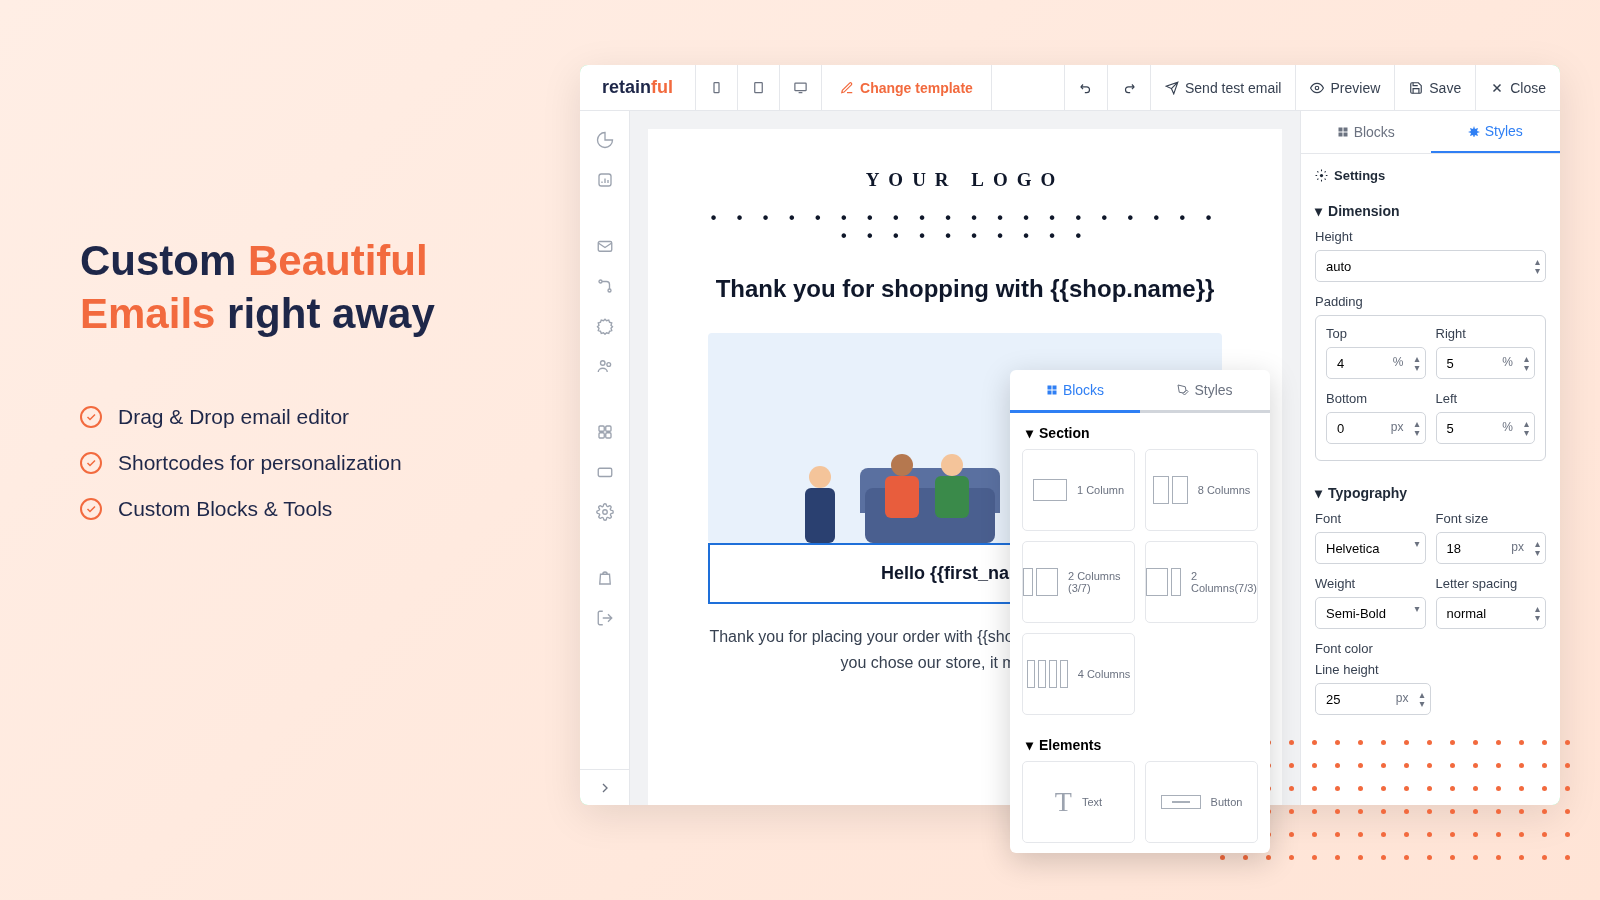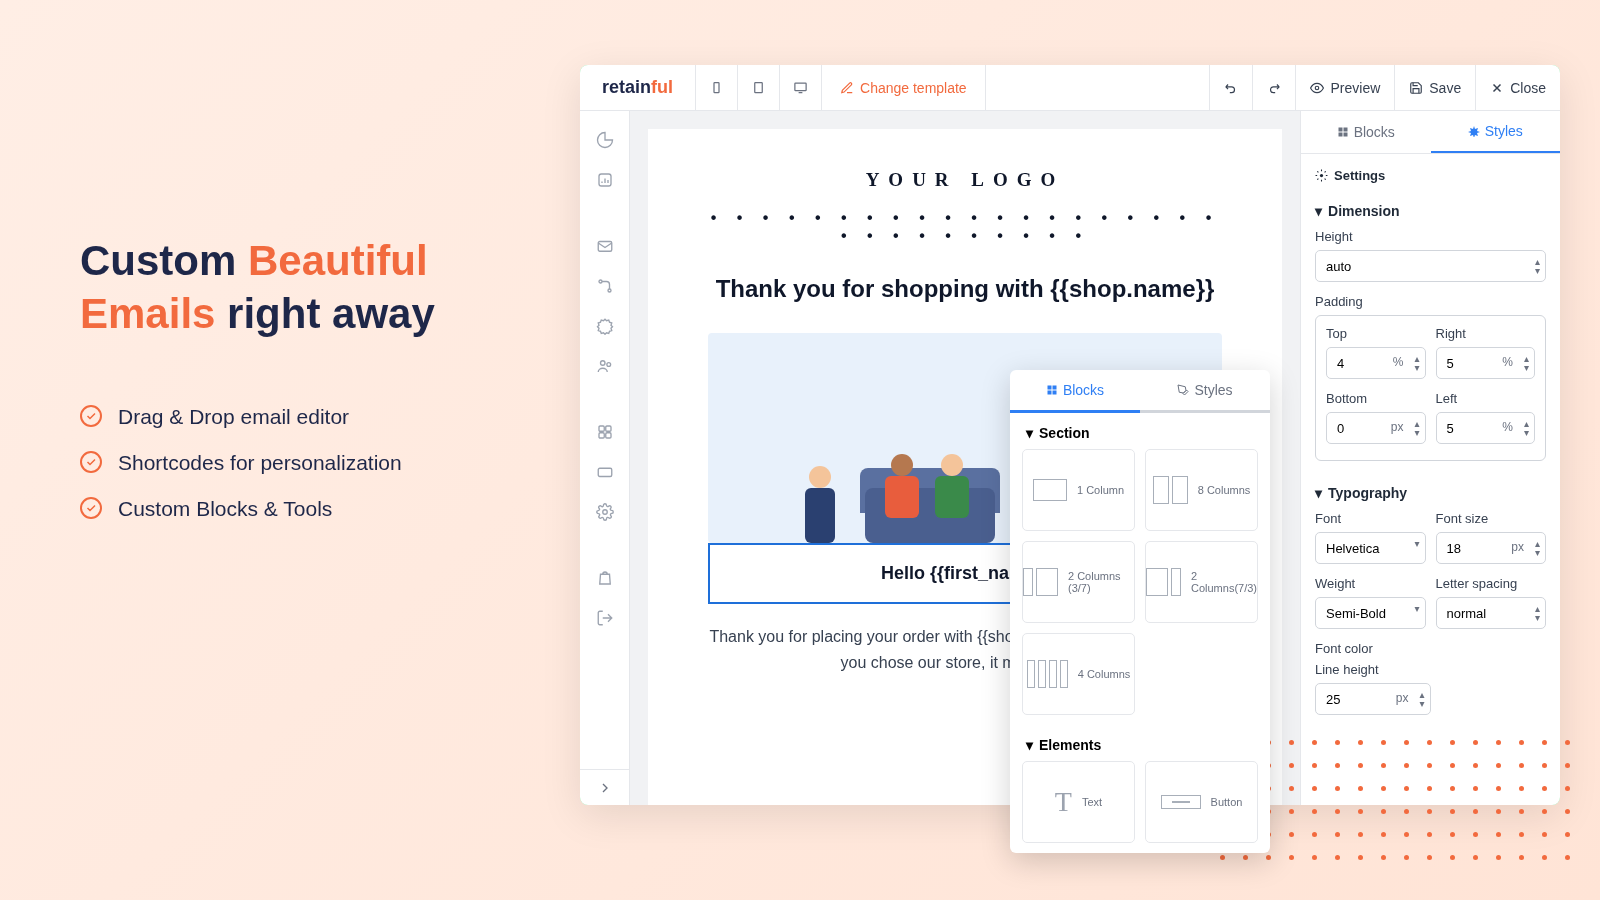--- a/index.html
+++ b/index.html
@@ -1,34 +1,34 @@
 <!DOCTYPE html>
 <html><head>
 <meta charset="utf-8">
 <style>
 *{box-sizing:border-box;margin:0;padding:0;font-family:-apple-system,BlinkMacSystemFont,'Segoe UI',sans-serif}
 body{width:1600px;height:900px;background:linear-gradient(135deg,#ffeee5 0%,#ffe4d6 100%);position:relative;overflow:hidden}
 .marketing{position:absolute;left:80px;top:235px;width:420px}
 .marketing h1{font-size:42px;font-weight:700;line-height:1.25;color:#1e2749}
 .marketing h1 .accent{color:#f26a3e}
 .features{margin-top:65px}
-.feature{display:flex;margin-bottom:22px}
+.feature{display:flex;align-items:center;margin-bottom:22px}
 .check-icon{width:22px;height:22px;border:2px solid #f26a3e;border-radius:50%;display:flex;align-items:center;justify-content:center;margin-right:16px;flex-shrink:0}
 .check-icon svg{width:12px;height:12px}
 .feature-text{font-size:21px;color:#1e2749;font-weight:500}
 .dots{position:absolute;right:30px;bottom:40px;display:grid;grid-template-columns:repeat(16,1fr);gap:18px}
 .dots span{width:5px;height:5px;background:#f26a3e;border-radius:50%}
 .app{position:absolute;left:580px;top:65px;width:980px;height:740px;background:#86efac;border-radius:8px;box-shadow:0 10px 40px rgba(0,0,0,0.1);display:flex;flex-direction:column;overflow:hidden}
 .toolbar{height:46px;background:#fff;border-bottom:1px solid #e5e7eb;display:flex;align-items:center}
 .logo{padding:0 22px;font-size:18px;font-weight:700;border-right:1px solid #e5e7eb;height:100%;display:flex;align-items:center}
 .logo .r1{color:#1e2749}.logo .r2{color:#f26a3e}
 .device-btns{display:flex;height:100%}
 .device-btn{width:42px;display:flex;align-items:center;justify-content:center;border-right:1px solid #e5e7eb;cursor:pointer;color:#6b7280}
 .device-btn svg{width:15px;height:15px}
-.change-template{padding:0 18px;color:#f26a3e;font-size:14px;font-weight:400;display:flex;align-items:center;gap:6px;height:100%;border-right:1px solid #e5e7eb;cursor:pointer}
+.change-template{padding:0 18px;color:#f26a3e;font-size:14px;font-weight:700;display:flex;align-items:center;gap:6px;height:100%;border-right:1px solid #e5e7eb;cursor:pointer}
 .spacer{flex:1}
 .tb-btn{padding:0 14px;height:100%;display:flex;align-items:center;gap:6px;font-size:14px;color:#374151;border-left:1px solid #e5e7eb;cursor:pointer}
 .tb-btn svg{width:14px;height:14px}
 .body{flex:1;display:flex;overflow:hidden}
 .sidenav{width:50px;background:#fff;border-right:1px solid #e5e7eb;display:flex;flex-direction:column;align-items:center;padding-top:12px;gap:6px}
 .sidenav-item{width:34px;height:34px;display:flex;align-items:center;justify-content:center;color:#9ca3af;border-radius:6px;cursor:pointer}
 .sidenav-item svg{width:18px;height:18px}
 .sidenav-spacer{height:20px}
 .sidenav-bottom{margin-top:auto;width:100%;border-top:1px solid #e5e7eb;height:36px;display:flex;align-items:center;justify-content:center;color:#6b7280;cursor:pointer}
 .canvas-area{flex:1;background:#f1f2f4;padding:18px 18px 0;overflow:hidden;position:relative}
@@ -154,20 +154,26 @@
           <path d="M3 10h10a5 5 0 010 10h-3M3 10l4-4M3 10l4 4"></path>
         </svg>
       </div>
     <div class="tb-btn">
         <svg viewBox="0 0 24 24" fill="none" stroke="currentColor" stroke-width="2">
           <path d="M21 10H11a5 5 0 000 10h3M21 10l-4-4M21 10l-4 4"></path>
         </svg>
       </div>
     <div class="tb-btn">
         <svg viewBox="0 0 24 24" fill="none" stroke="currentColor" stroke-width="2">
+          <path d="M22 2L11 13M22 2l-7 20-4-9-9-4 20-7z"></path>
+        </svg>
+        <span>Send test email</span>
+      </div>
+    <div class="tb-btn">
+        <svg viewBox="0 0 24 24" fill="none" stroke="currentColor" stroke-width="2">
           <path d="M1 12s4-8 11-8 11 8 11 8-4 8-11 8-11-8-11-8z"></path>
           <circle cx="12" cy="12" r="3"></circle>
         </svg>
         <span>Preview</span>
       </div>
     <div class="tb-btn">
         <svg viewBox="0 0 24 24" fill="none" stroke="currentColor" stroke-width="2">
           <path d="M19 21H5a2 2 0 01-2-2V5a2 2 0 012-2h11l5 5v11a2 2 0 01-2 2z"></path>
           <path d="M17 21v-8H7v8M7 3v5h8"></path>
         </svg>

